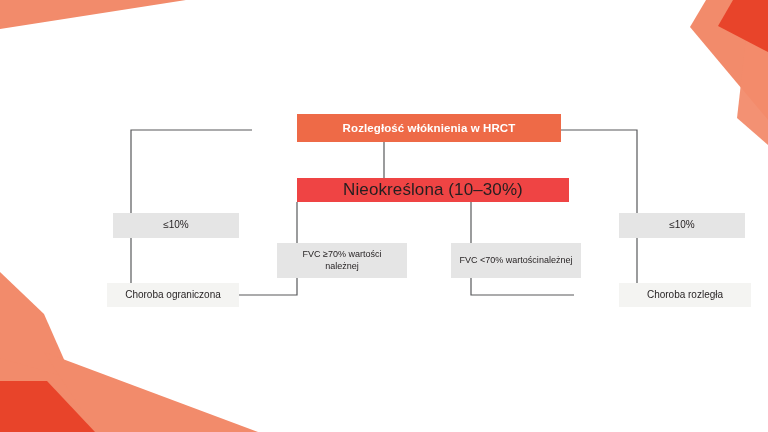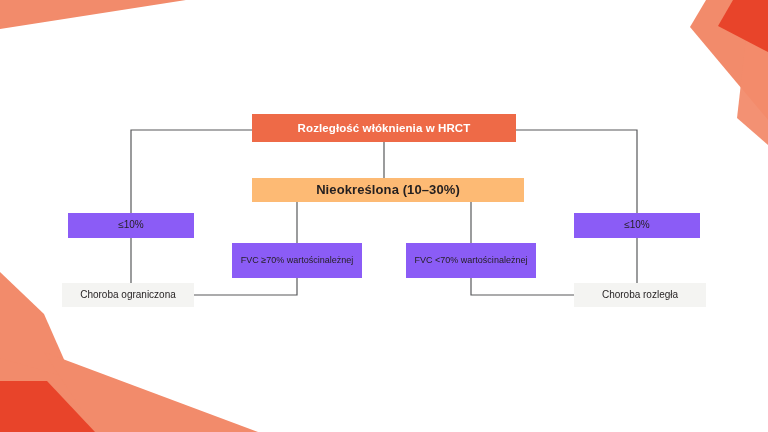--- a/index.html
+++ b/index.html
@@ -42,38 +42,39 @@
 
   .node {
     position: absolute;
     box-sizing: border-box;
     display: flex;
     align-items: center;
     justify-content: center;
     text-align: center;
     line-height: 1.25;
     color: #231f20;
+    margin-left: 45px;
   }
 
   .node-root {
     background: #ee6a47;
     color: #ffffff;
     font-weight: bold;
     font-size: 11.5px;
     letter-spacing: 0.1px;
   }
   .node-indeterminate {
-    background: #fdba74;
+    background: #ef4444;
     color: #231f20;
-    font-weight: bold;
-    font-size: 13px;
+    font-weight: normal;
+    font-size: 17px;
     letter-spacing: 0.1px;
   }
   .node-plain {
-    background: #8b5cf6;
+    background: #e5e5e5;
     color: #231f20;
     font-size: 10px;
   }
   .node-plain.small {
     font-size: 9px;
   }
   .node-outcome {
     background: #f4f4f2;
     color: #231f20;
     font-size: 10px;
@@ -131,21 +132,21 @@
     </div>
 
     <div class="node node-plain" style="left:68px; top:213px; width:126px; height:25px;">
       <span>≤10%</span>
     </div>
 
     <div class="node node-plain" style="left:574px; top:213px; width:126px; height:25px;">
       <span>≤10%</span>
     </div>
 
-    <div class="node node-plain small" style="left:232px; top:243px; width:130px; height:35px; flex-direction:row;">
+    <div class="node node-plain small" style="left:232px; top:243px; width:130px; height:35px; flex-direction:column;">
       <span>FVC ≥70% wartości</span>
       <span>należnej</span>
     </div>
 
     <div class="node node-plain small" style="left:406px; top:243px; width:130px; height:35px; flex-direction:row;">
       <span>FVC &lt;70% wartości</span>
       <span>należnej</span>
     </div>
 
     <div class="node node-outcome" style="left:574px; top:283px; width:132px; height:24px;">

